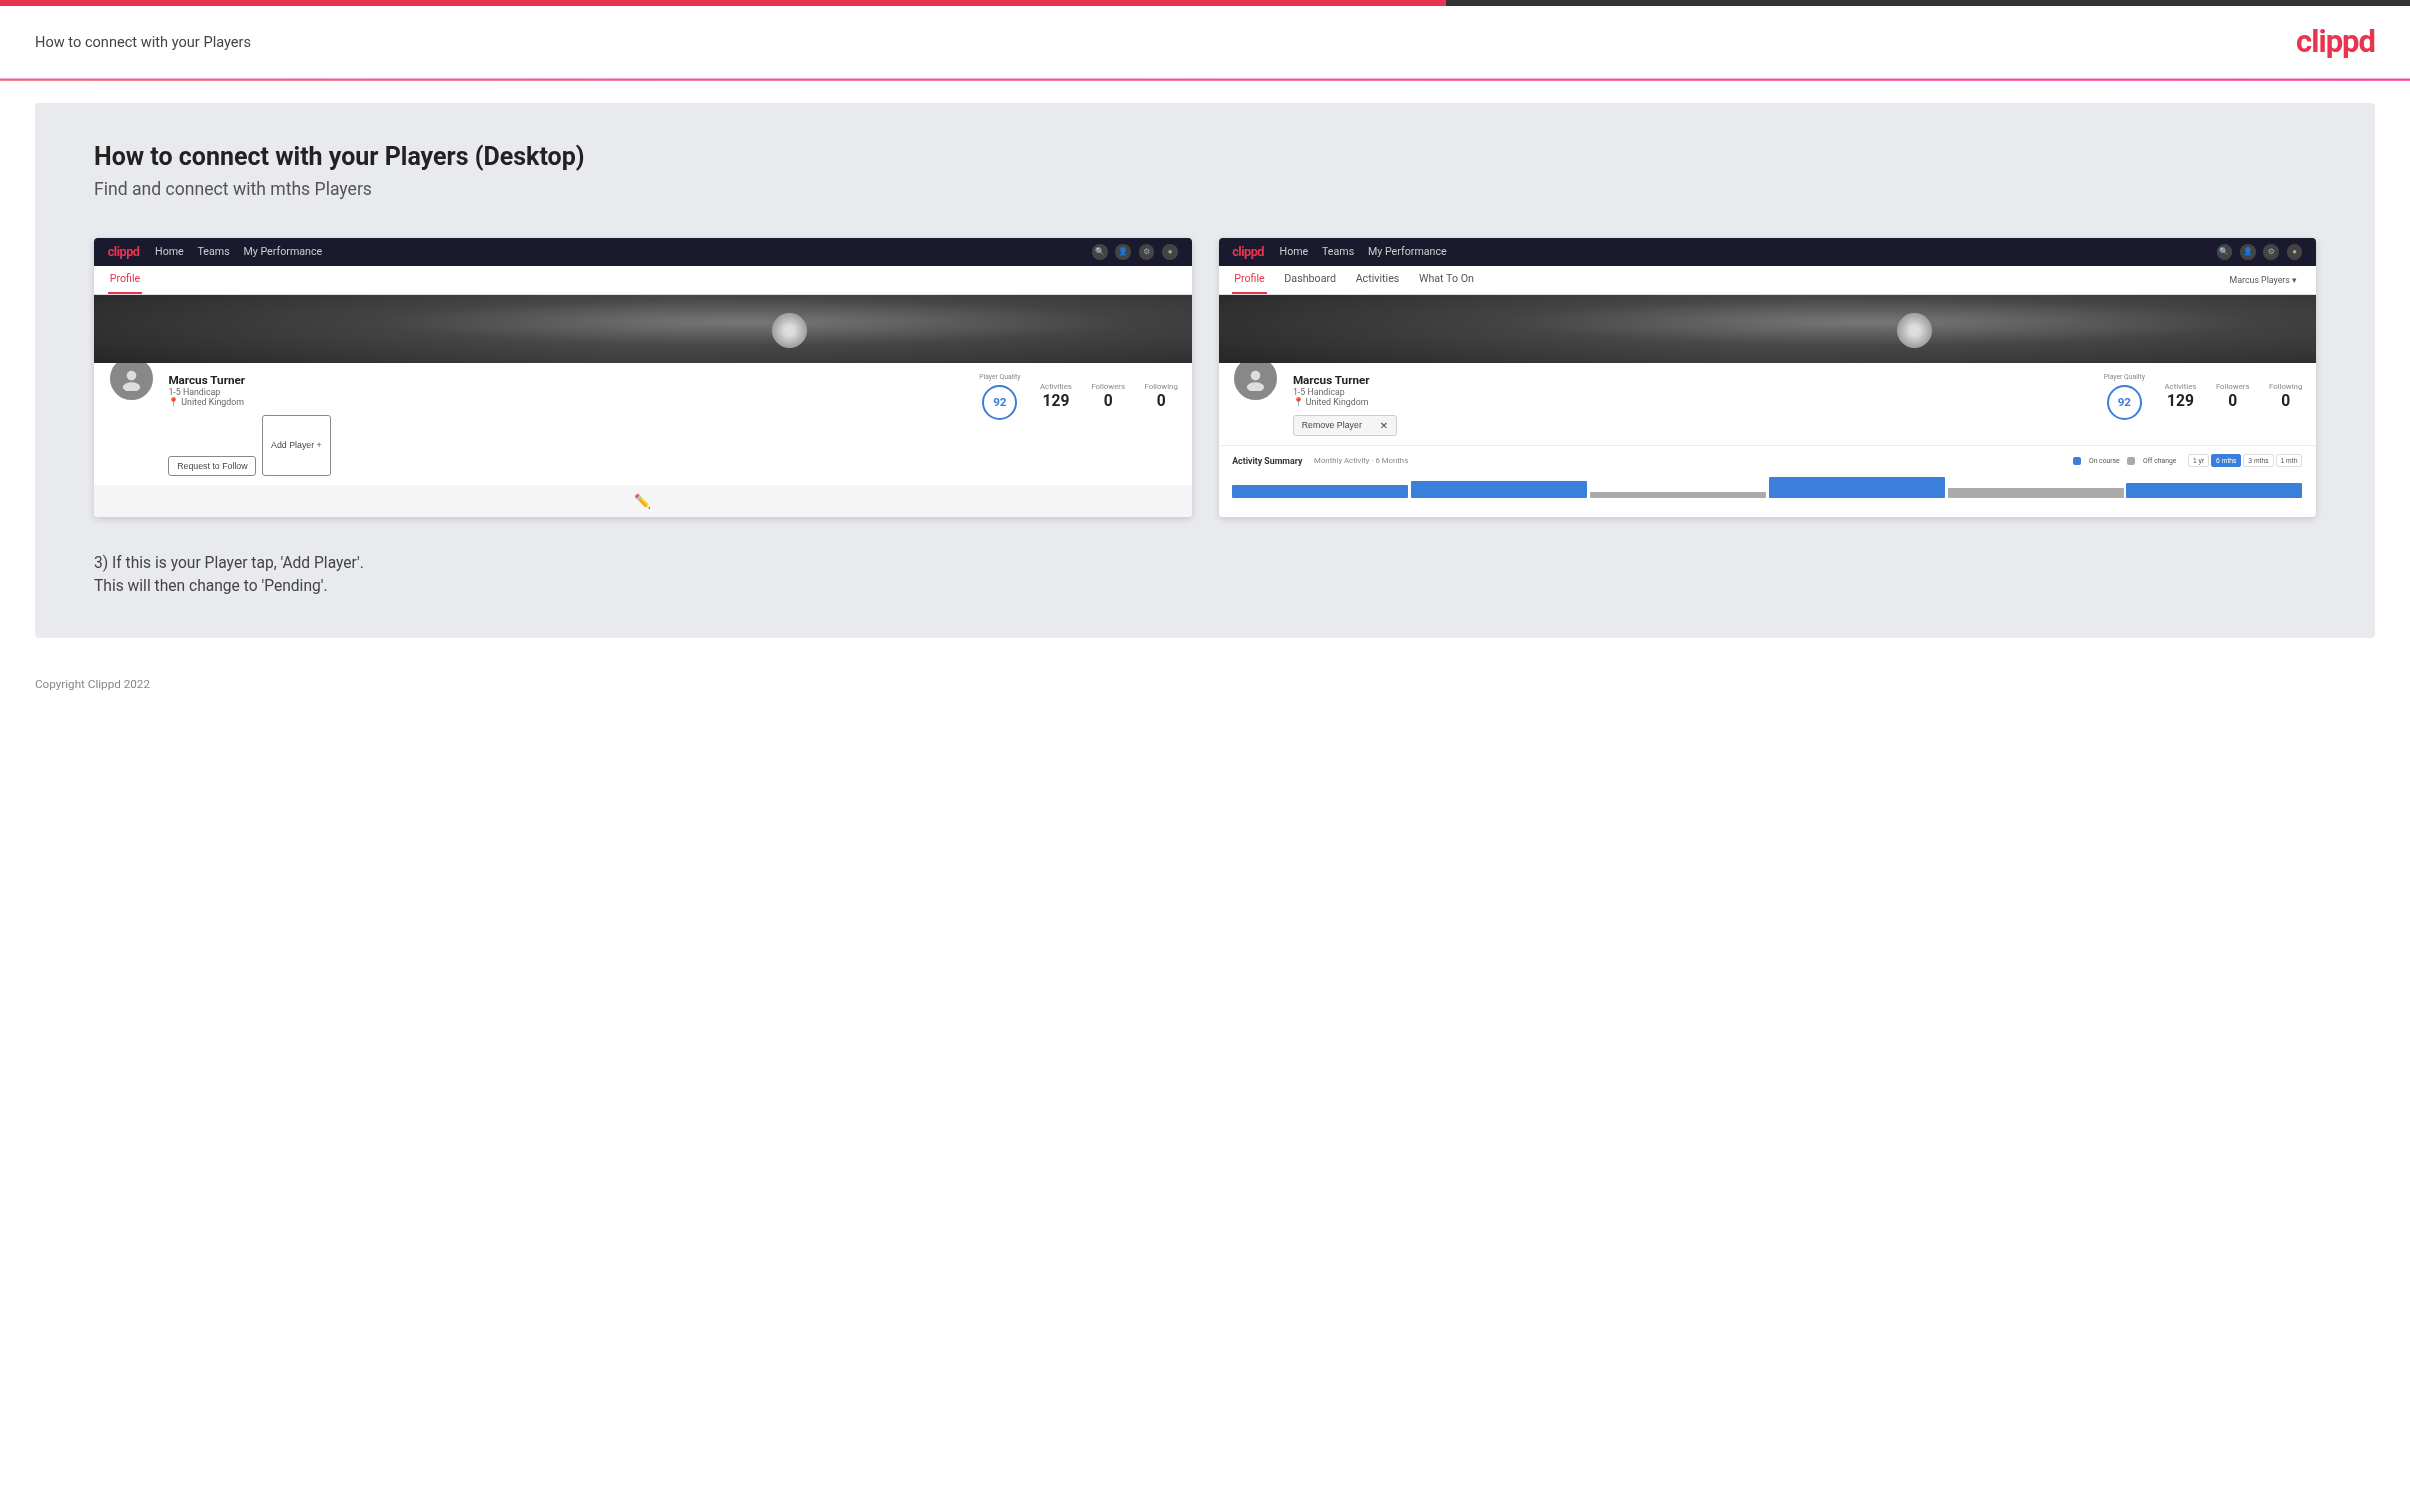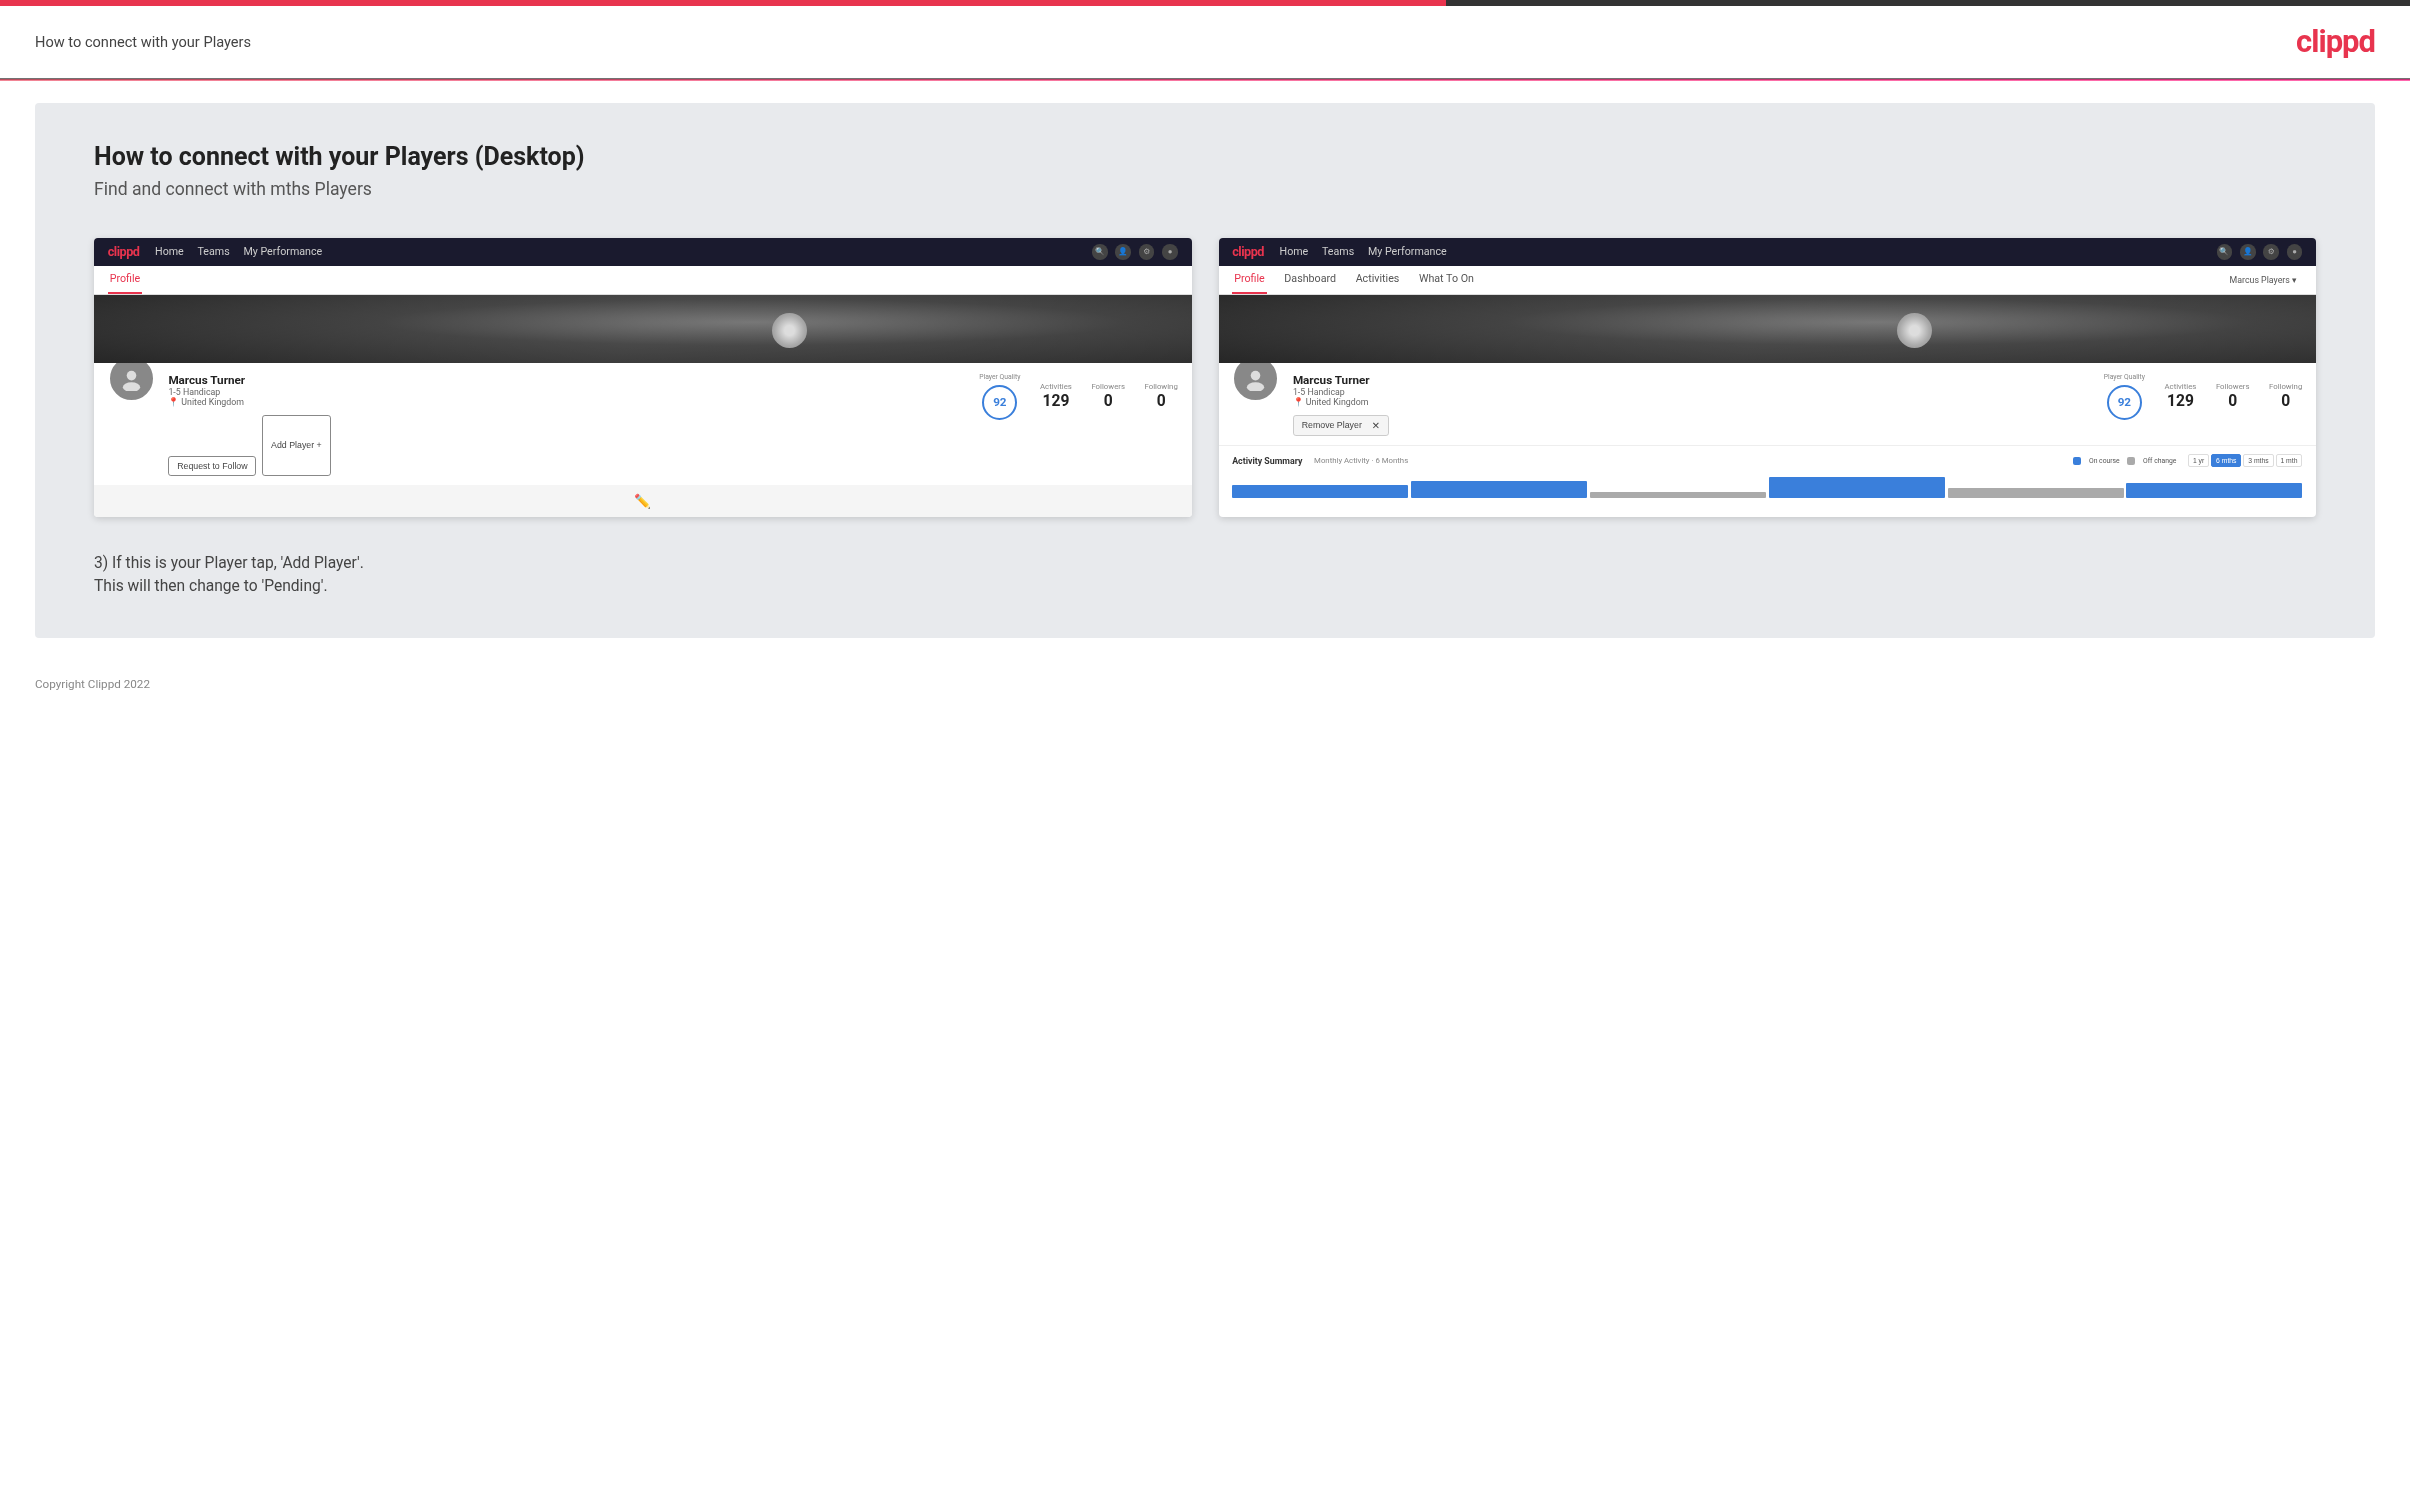--- a/index.html
+++ b/index.html
@@ -8,21 +8,21 @@
       background: #fff;
       color: #333;
     }
 
     
     .top-bar {
       display: flex;
       align-items: center;
       justify-content: space-between;
       padding: 17.6px 35px;
-      border-bottom: 2px solid #737373;
+      border-bottom: 2px solid #f9a8d4;
       position: relative;
     }
     .top-bar::after {
       content: '';
       position: absolute;
       bottom: -2.9px;
       left: 0;
       right: 0;
       height: 2px;
       background: linear-gradient(to right, #e8344e, #f07);
@@ -228,21 +228,21 @@
     .btn-remove {
       font-size: 8.8px;
       padding: 3.9px 7.8px;
       border: 1px solid #ccc;
       border-radius: 2.9px;
       background: #f5f5f5;
       color: #444;
       cursor: pointer;
       display: flex;
       align-items: center;
-      gap: 10px;
+      gap: 18px;
     }
 
     .stats-row {
       display: flex;
       gap: 19.5px;
       align-items: center;
       margin-left: auto;
     }
     .stat-item {
       text-align: center;

